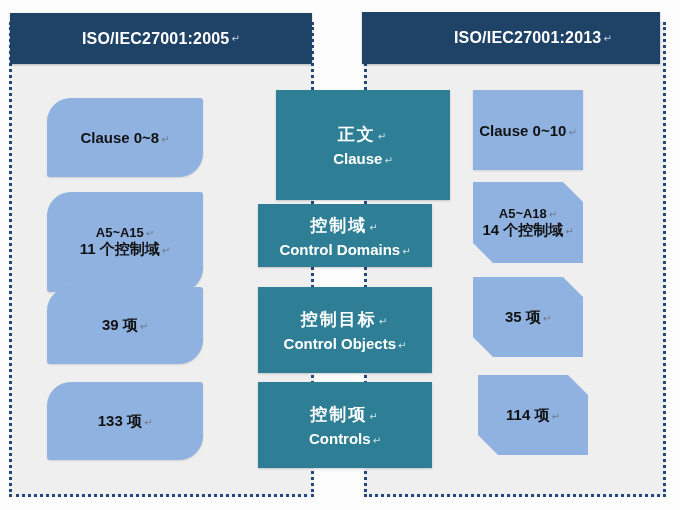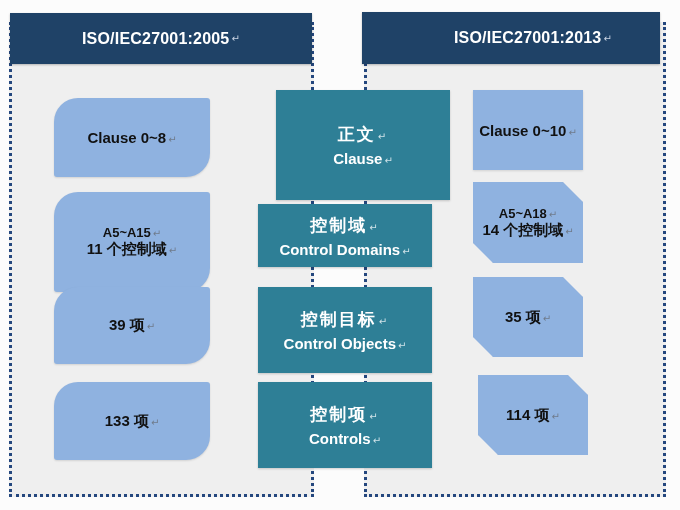--- a/index.html
+++ b/index.html
@@ -72,21 +72,21 @@
   }
   .blue-box .rm{color:#6F7B8C;}
   .teal-box .rm{color:#CFE2E8;}
   .header .rm{color:#C9D4E4;}
   
   .m1{top:90px;height:110px;margin-left:18px;}
   .m2{top:204px;height:63px;}
   .m3{top:287px;height:86px;}
   .m4{top:382px;height:86px;}
   
-  .blue-left{left:47px;width:156px;margin-left:7px;}
+  .blue-left{left:47px;width:156px;}
   .l1{top:98px;height:79px;}
   .l2{top:192px;height:100px;}
   .l3{top:287px;height:77px;}
   .l4{top:382px;height:78px;}
   
   .blue-right{left:473px;width:110px;}
   .r1{top:90px;height:80px;}
   .r2{top:182px;height:81px;}
   .r3{top:277px;height:80px;}
   .r4{left:478px;top:375px;height:80px;}

